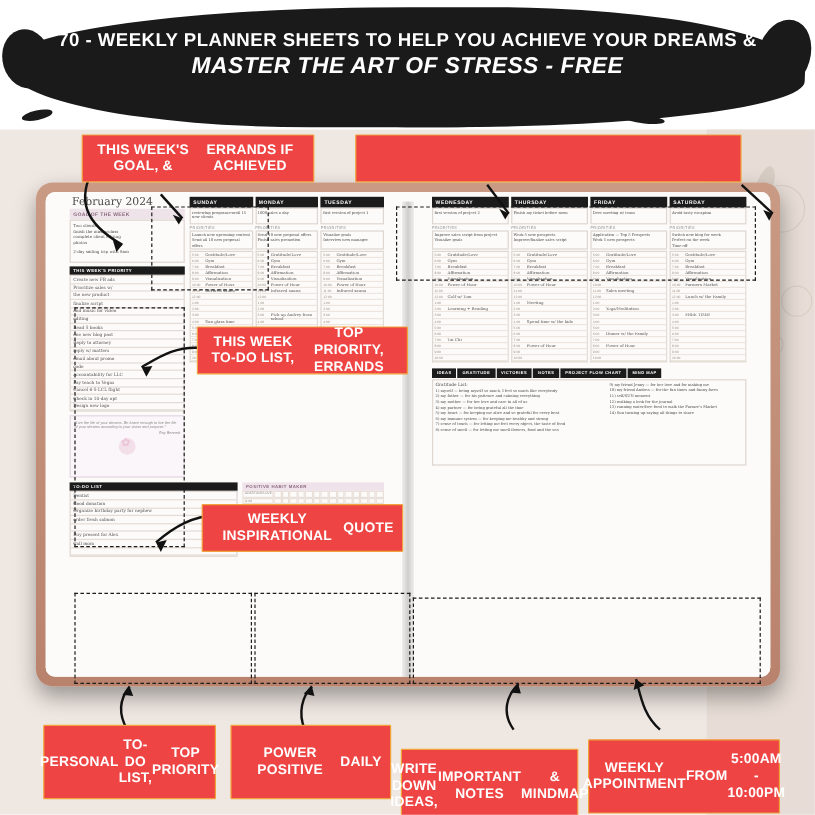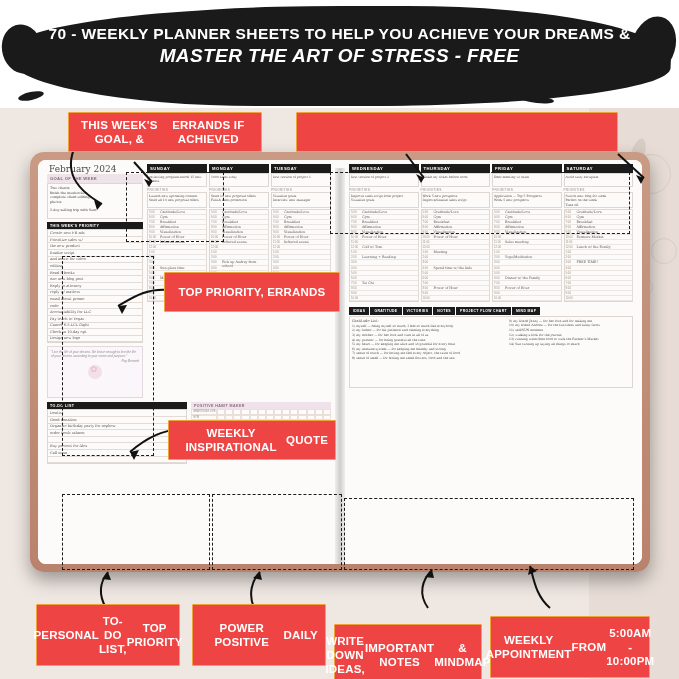--- a/index.html
+++ b/index.html
@@ -86,21 +86,21 @@
     border-radius: 8px;
     overflow: hidden;
     display: flex;
   }
   #book .spine {
     position: absolute; left: 50%; top: 8px; width: 10px; height: 404px;
     margin-left: -5px;
     background: linear-gradient(90deg, rgba(0,0,0,.05), rgba(0,0,0,.18), rgba(0,0,0,.05));
     z-index: 5;
   }
-  .page { position: relative; width: 302px; height: 404px; padding: 4px 9px; }
+  .page { position: relative; width: 302px; height: 404px; padding: 4px 20px; }
   .page-left { background: #fdfbf9; }
   .page-right { background: #fdfbf9; }
   .hw { font-family: "DejaVu Serif", serif; color: #4a4a4a; }
 
   
   .month-title {
     font-family: "DejaVu Serif", serif; font-size: 9px; color: #4a4a4a;
     padding-left: 2px;
   }
   .goalbar {
@@ -1132,20 +1132,21 @@
 
 <div class="callout" style="left:68px; top:112px; width:194px; height:40px;">
   <div class="l1">THIS WEEK'S GOAL, &amp;</div>
   <div class="l1">ERRANDS IF ACHIEVED</div>
 </div>
 
 <div class="callout" style="left:296px; top:112px; width:322px; height:40px;">
 </div>
 
 <div class="callout" style="left:164px; top:272px; width:176px; height:40px;">
+  <div class="l1">THIS WEEK TO-DO LIST,</div>
   <div class="l1">TOP PRIORITY, ERRANDS</div>
 </div>
 
 <div class="callout" style="left:168px; top:420px; width:168px; height:40px;">
   <div class="l1">WEEKLY INSPIRATIONAL</div>
   <div class="l1">QUOTE</div>
 </div>
 
 <div class="callout" style="left:36px; top:604px; width:144px; height:62px;">
   <div class="l1">PERSONAL</div>

